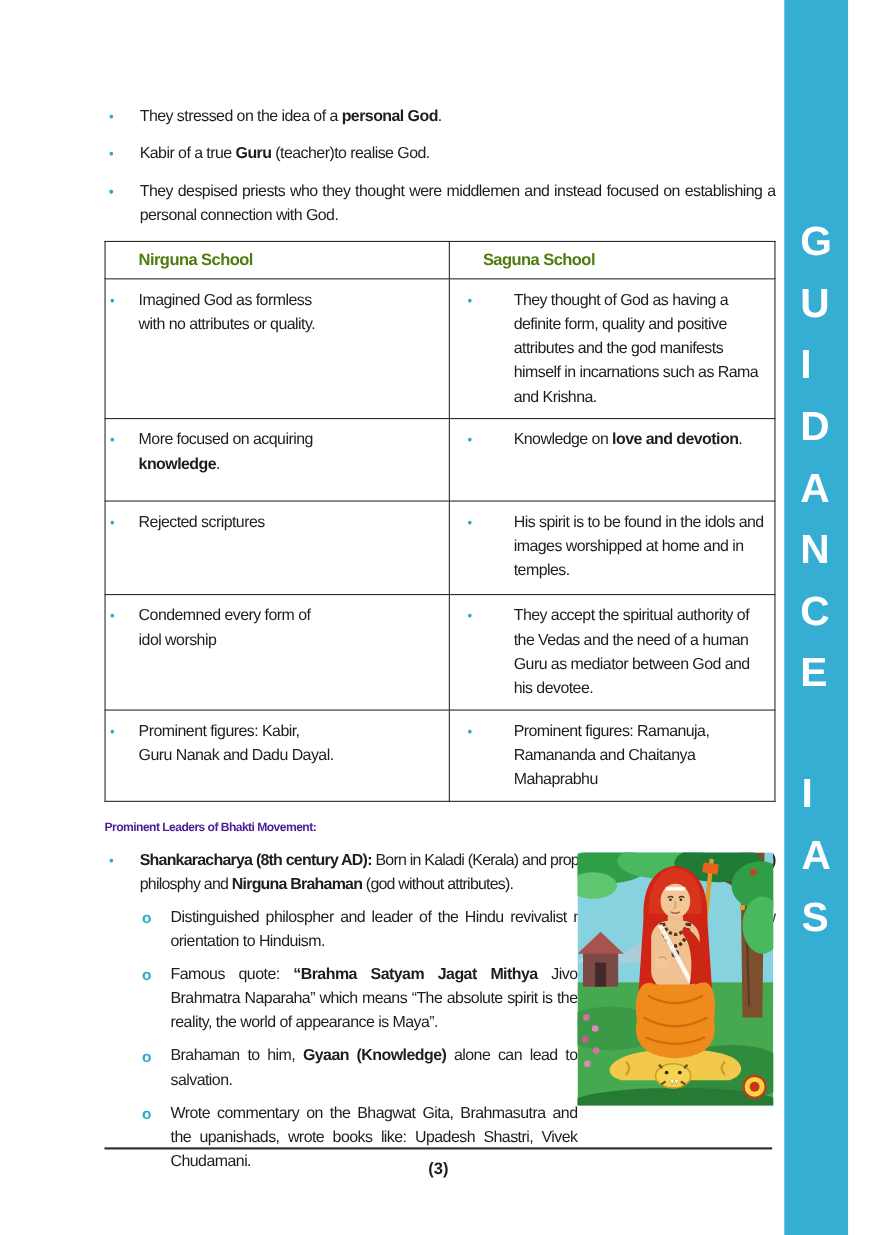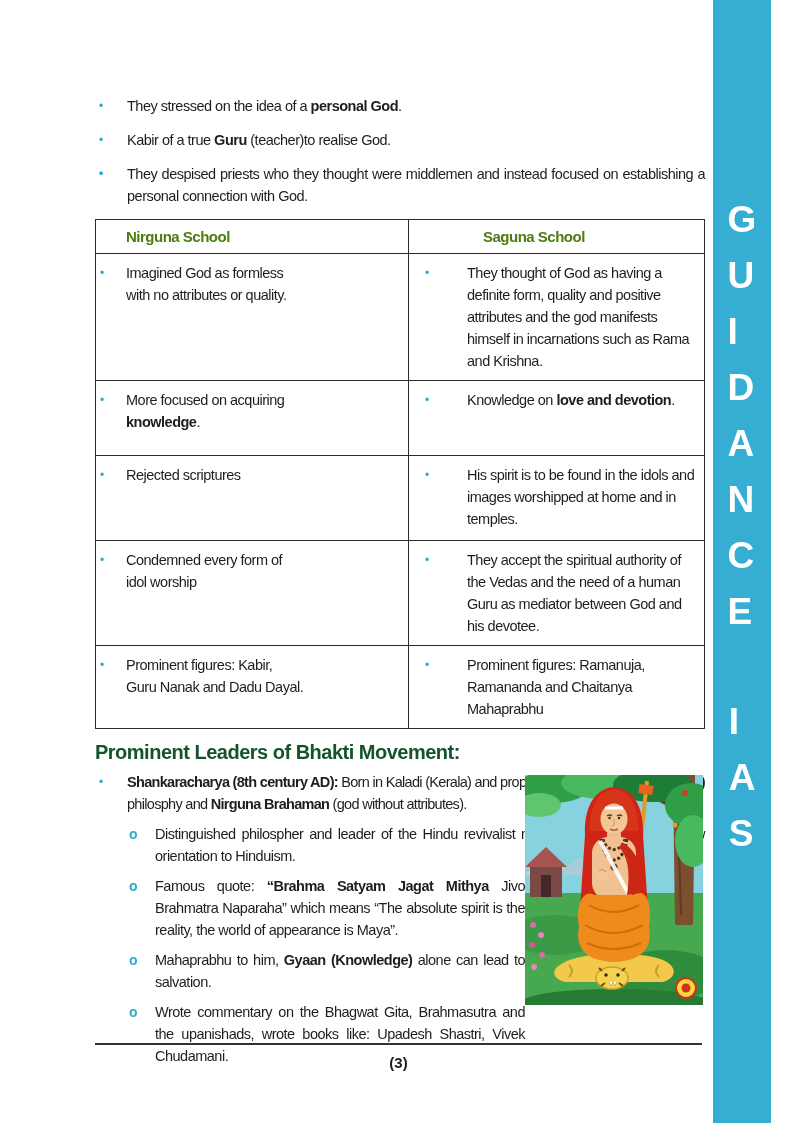--- a/index.html
+++ b/index.html
@@ -23,31 +23,31 @@
   .ibullet .dot{position:absolute;left:4px;top:0;color:#2fa8d0;font-size:12px;}
   .just{text-align:justify;}
   .intro-para{margin:13px 0 4px 0;text-align:justify;}
 
   
   table.schools{width:610px;border-collapse:collapse;margin:0 0 0 0;table-layout:fixed;}
   table.schools,.schools th,.schools td{border:1.6px solid #2b2b2b;}
   .schools{border-width:2px;}
   .schools th{height:33px;text-align:left;vertical-align:middle;color:#4d7c0f;font-size:15px;font-weight:bold;padding:0;}
   .schools th.c1{width:282px;padding-left:30px;}
-  .schools th.c2{padding-left:74px;}
+  .schools th.c2{padding-left:30px;}
   .schools td{vertical-align:top;padding:8px 6px 8px 0;}
   .cellwrap{position:relative;}
   td.c1 .cellwrap{padding-left:30px;}
   td.c1 .cellwrap .dot{position:absolute;left:4px;top:0;color:#2fa8d0;font-size:12px;}
   td.c2 .cellwrap{padding-left:58px;}
   td.c2 .cellwrap .dot{position:absolute;left:16px;top:0;color:#2fa8d0;font-size:12px;}
   tr.r1 td{height:87px;} tr.r2 td{height:58px;} tr.r3 td{height:68px;} tr.r4 td{height:68px;} tr.r5 td{height:48px;}
 
   
-  .section-heading{color:#14532d;font-weight:bold;font-size:20px;margin:12px 0 8px 0;}
+  .section-heading{color:#4c1d95;font-weight:bold;font-size:11px;margin:12px 0 8px 0;}
   .leader{position:relative;padding-left:32px;margin-bottom:8px;text-align:justify;letter-spacing:-0.7px;}
   .leader .dot{position:absolute;left:4px;top:0;color:#2fa8d0;font-size:12px;letter-spacing:0;}
   .subs{margin-left:32px;}
   .sub{position:relative;padding-left:28px;margin-bottom:8px;text-align:justify;}
   .sub .o{position:absolute;left:2px;top:0;color:#2fa8d0;font-size:14px;font-weight:bold;}
   .sub.narrow{width:370px;}
 
   
   .figure{position:absolute;left:430px;top:680px;width:178px;height:230px;}
   .figure svg{display:block;width:178px;height:230px;}
@@ -162,21 +162,21 @@
       <div class="sub">
         <span class="o">o</span>
         <span><span>Distinguished philospher and leader of the Hindu revivalist movement which gave a new orientation to Hinduism.</span></span>
       </div>
       <div class="sub narrow">
         <span class="o">o</span>
         <span><span>Famous quote: </span><span class="b">“Brahma Satyam Jagat Mithya</span><span> Jivo Brahmatra Naparaha” which means “The absolute spirit is the reality, the world of appearance is Maya”.</span></span>
       </div>
       <div class="sub narrow">
         <span class="o">o</span>
-        <span><span>Mahaprabhu to him, </span><span class="b">Gyaan (Knowledge)</span><span> alone can lead to salvation.</span></span>
+        <span><span>Brahaman to him, </span><span class="b">Gyaan (Knowledge)</span><span> alone can lead to salvation.</span></span>
       </div>
       <div class="sub narrow">
         <span class="o">o</span>
         <span><span>Wrote commentary on the Bhagwat Gita, Brahmasutra and the upanishads, wrote books like: Upadesh Shastri, Vivek Chudamani.</span></span>
       </div>
 
     </div>
 
     <div class="figure" title="Painting of Adi Shankaracharya seated under a tree on a tiger skin">
       <svg viewBox="0 0 178 230" xmlns="http://www.w3.org/2000/svg">

